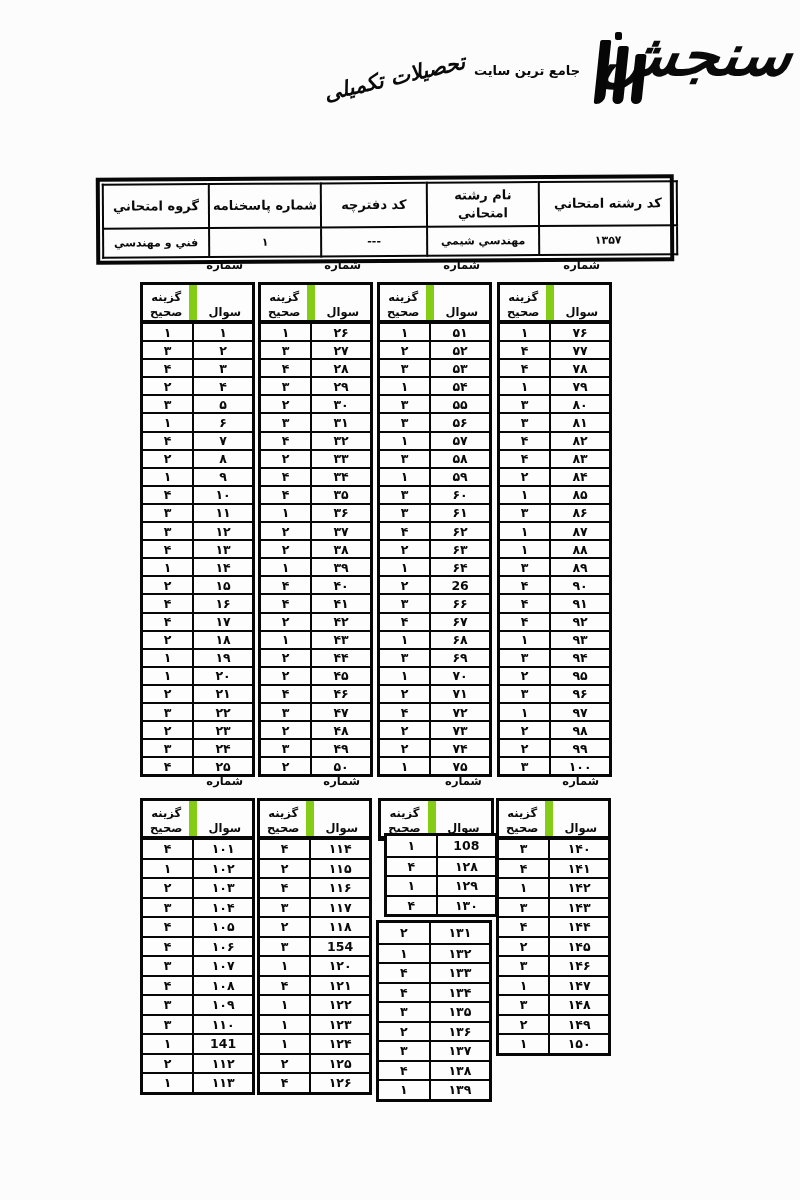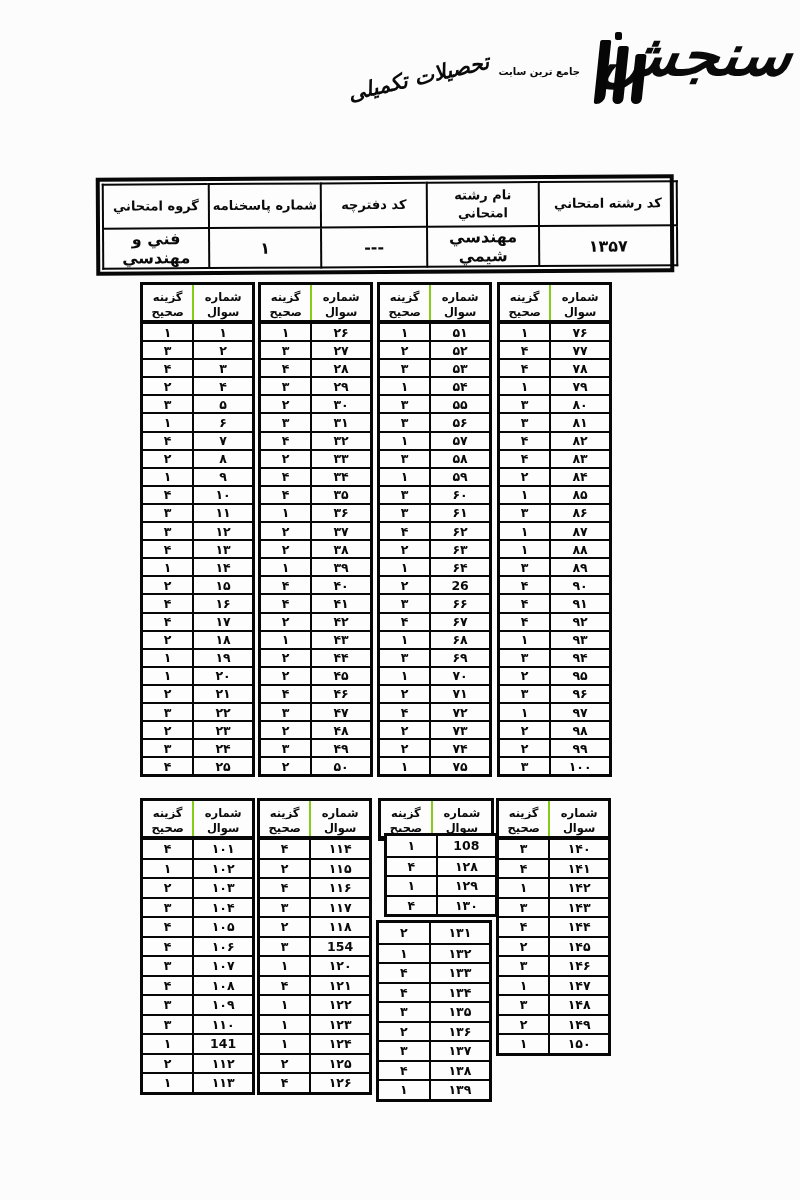--- a/index.html
+++ b/index.html
@@ -10,39 +10,39 @@
   .logo{position:absolute;top:12px;right:2px;width:380px;height:105px;direction:rtl;}
   .brand{position:absolute;right:6px;top:4px;font-size:62px;line-height:1.3;font-weight:bold;font-style:italic;
          transform:skewX(-8deg) scaleY(.92);letter-spacing:-2px;}
   .mark{position:absolute;right:150px;top:30px;width:64px;height:66px;}
   .mark .bar{position:absolute;bottom:4px;width:11px;background:#060606;border-radius:3px 3px 6px 6px;transform:skewX(-6deg);}
   .mark .b1{right:4px;height:50px;}
   .mark .b2{right:22px;height:58px;}
   .mark .b3{right:40px;height:64px;border-radius:3px 3px 14px 4px;}
   .mark .dot{position:absolute;top:-10px;right:26px;width:7px;height:8px;background:#060606;border-radius:2px;}
   .tagline{position:absolute;right:218px;top:44px;white-space:nowrap;direction:rtl;}
-  .tag-plain{font-size:10px;font-weight:bold;}
+  .tag-plain{font-size:13px;font-weight:bold;}
   .tag-script{display:inline-block;font-size:21px;font-weight:bold;font-style:italic;transform:rotate(-13deg) translateY(-7px);
               transform-origin:right bottom;letter-spacing:-1px;}
 
   
   .info-wrap{position:absolute;left:96px;top:176px;width:578px;border:4px solid #070707;background:#fdfdfd;
              padding:2px;box-sizing:border-box;transform:rotate(-0.35deg);}
   table.info{width:100%;border-collapse:collapse;direction:rtl;table-layout:fixed;}
   table.info th,table.info td{border:2.5px solid #070707;text-align:center;vertical-align:middle;
              font-weight:bold;padding:0 2px;}
   table.info th{height:42px;font-size:13px;line-height:1.35;}
-  table.info td{height:27px;font-size:16px;}
+  table.info td{height:27px;font-size:11px;}
 
   
   .anstable{position:absolute;border:3px solid #070707;background:#fdfdfd;box-sizing:border-box;direction:rtl;}
   .ahead{display:flex;height:35px;border-bottom:2px solid #070707;}
   .ahead>div{display:flex;flex-direction:column;justify-content:flex-end;align-items:center;
              font-size:11.5px;font-weight:bold;line-height:1.3;}
-  .hq{flex:1.08;border-left:2px solid #84cc16;}
+  .hq{flex:1.08;border-left:8px solid #84cc16;gap:32px;}
   .ha{flex:.92;}
   .arow{display:flex;box-sizing:border-box;border-top:2px solid #070707;}
   .arow:first-child{border-top:none;}
   .cq,.ca{display:flex;align-items:center;justify-content:center;font-size:12.5px;font-weight:bold;}
   .cq{flex:1.08;border-left:2px solid #070707;}
   .ca{flex:.92;}
   .g-top .arow{height:18.1px;}
   .g-bottom .arow{height:19.5px;}
   .headonly{border-bottom:3px solid #070707;}
 </style>

